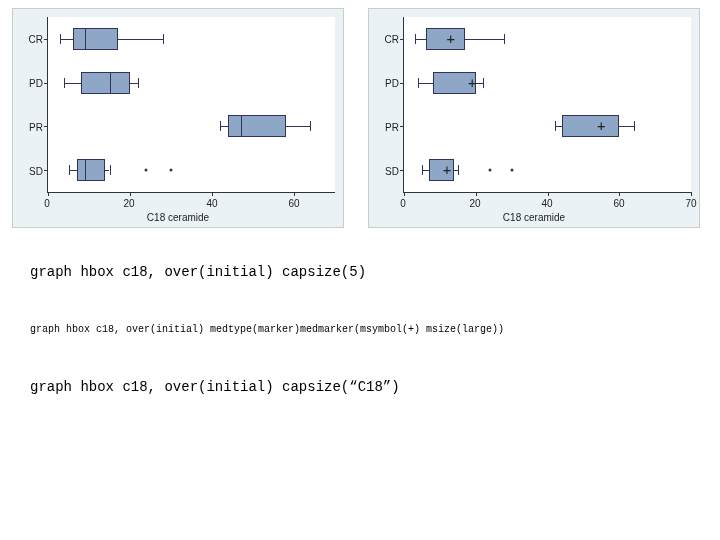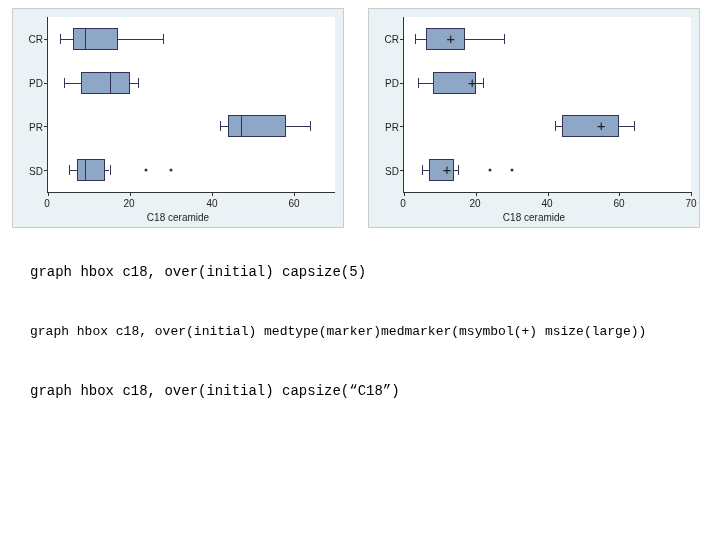--- a/index.html
+++ b/index.html
@@ -109,21 +109,21 @@
     left: -4px;
   }
   .code-block {
     padding: 8px 30px;
     font-family: "Courier New", monospace;
     font-size: 14px;
     color: #000;
     margin-top: 28px;
   }
   .code-block.small {
-    font-size: 13px;
+    font-size: 10px;
   }
 </style>
 </head>
 <body>
 
 <div class="charts-row">
 
   <div class="chart-panel">
     <div class="plot-area" id="plotL">
         <div class="tick-mark-x" style="left: 0px; bottom: -4px;"></div>

